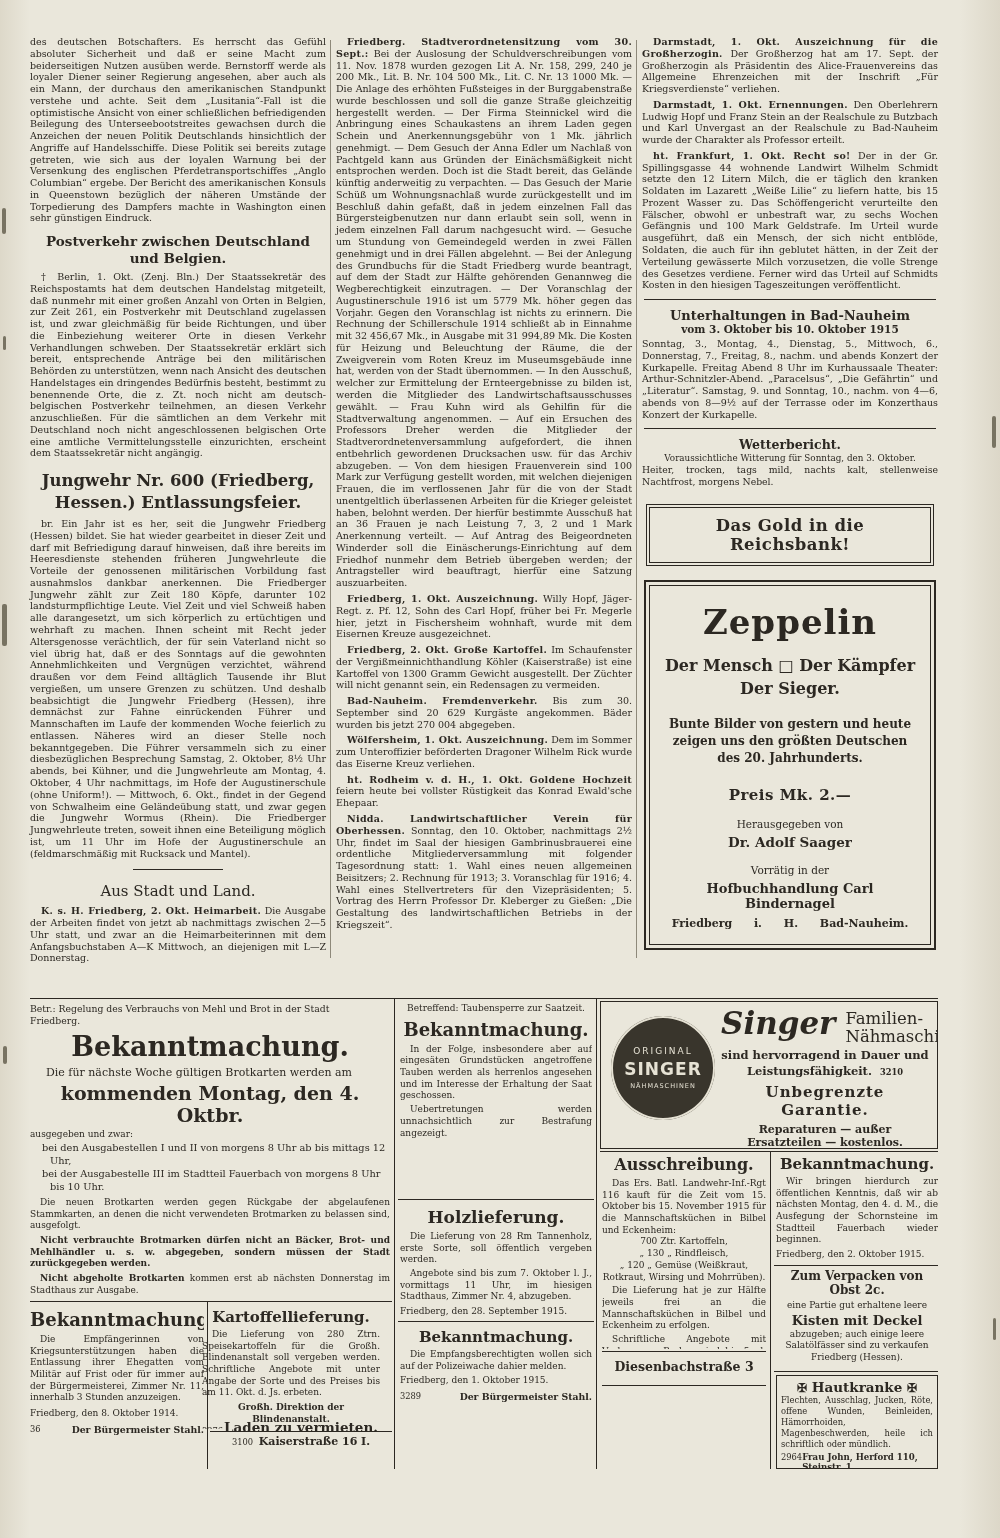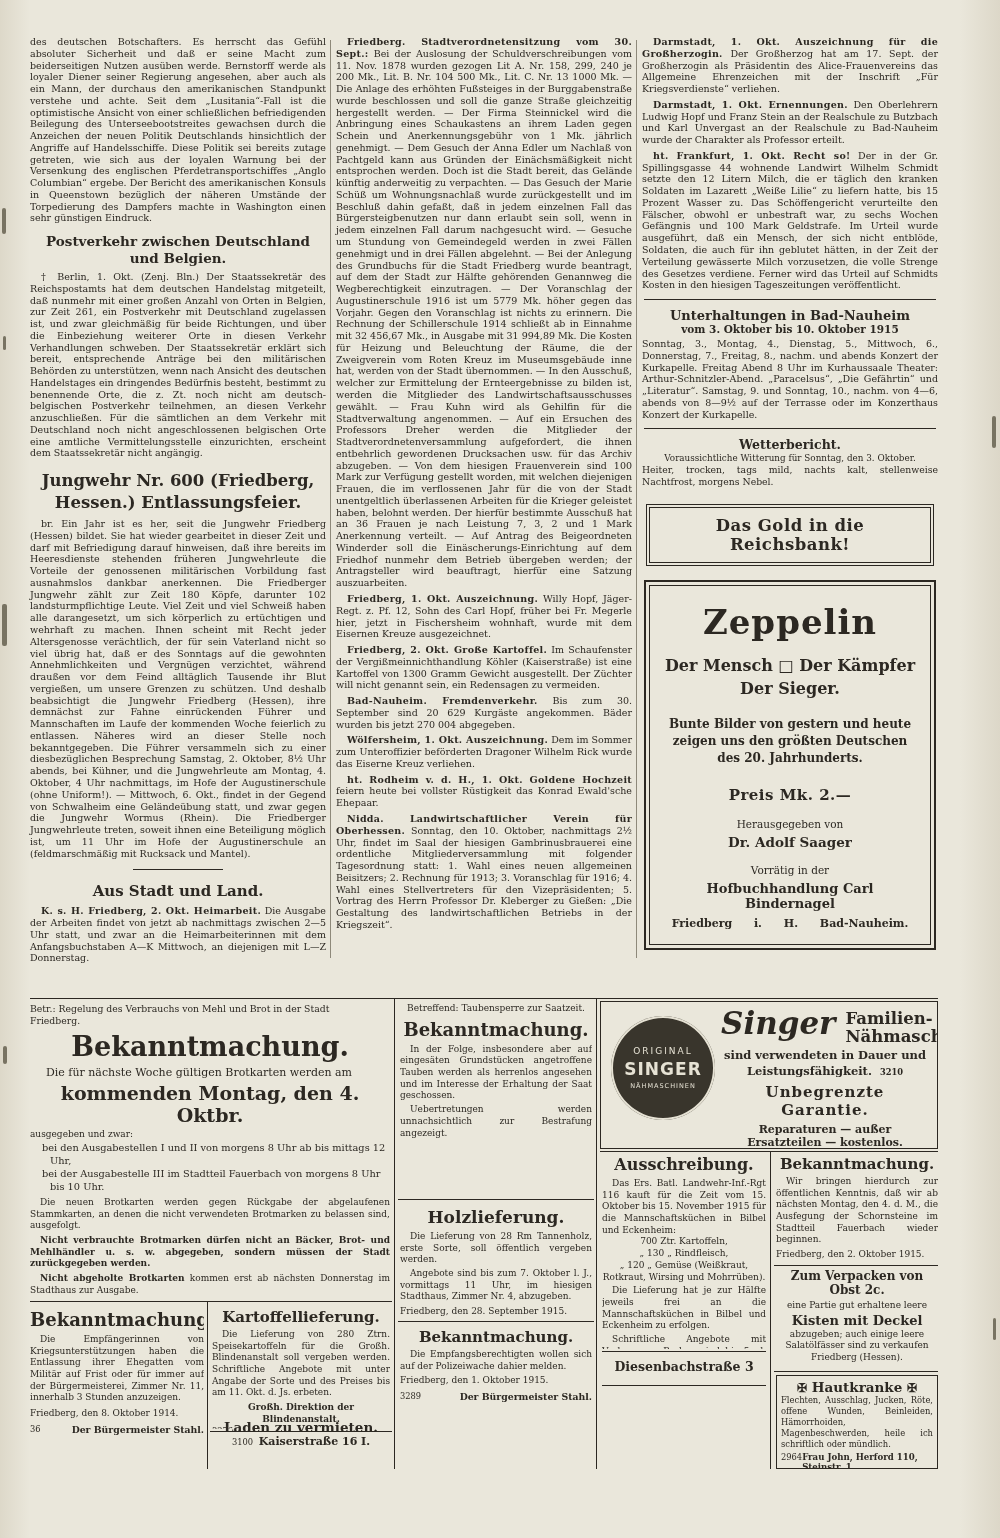--- a/index.html
+++ b/index.html
@@ -12,21 +12,21 @@
   
   .top { position:absolute; left:30px; top:36px; width:908px; display:flex; }
   .col { width:296px; }
   .gut { width:10px; position:relative; }
   .gut::after { content:""; position:absolute; left:4px; top:4px; bottom:6px; width:1px; background:#8e897a; }
   .bt { font-size:9.5px; line-height:1.24; text-align:justify; text-indent:11px; }
   .noind { text-indent:0; }
   .ld { font-weight:bold; letter-spacing:.3px; }
   .h1a { font-weight:bold; text-align:center; font-size:13.5px; margin:9px 4px 4px; line-height:1.25; }
   .h1b { font-weight:bold; text-align:center; font-size:16.5px; margin:11px 0 5px; line-height:1.3; }
-  .h1c { font-weight:bold; text-align:center; font-size:15px; margin:12px 0 5px; }
+  .h1c { font-weight:normal; text-align:center; font-size:15px; margin:12px 0 5px; }
   .shortrule { width:90px; height:1px; background:#2c2822; margin:10px auto 0; }
   .colrule { height:1px; background:#2c2822; margin:8px 2px; }
   .h-unt { font-weight:bold; text-align:center; font-size:13px; }
   .h-unt-sub { font-weight:bold; text-align:center; font-size:10.5px; margin-bottom:3px; }
   .h-wet { font-weight:bold; text-align:center; font-size:12.5px; margin-top:4px; }
   .wet-sub { text-align:center; font-size:8.8px; margin:1px 0; }
   .wet-body { text-align:justify; font-size:9.3px; line-height:1.25; }
   .goldbox { border:1px solid #2c2822; padding:2px; margin:16px 4px 14px; }
   .goldbox-in { border:1px solid #2c2822; text-align:center; font-weight:bold; font-size:16.5px; padding:8px 4px; letter-spacing:.5px; }
   .zep { border:2px solid #2c2822; padding:3px; margin:4px 2px; }
@@ -59,21 +59,21 @@
   
   .singer-box { border:1px solid #2c2822; width:100%; height:100%; padding:6px 8px 4px 120px; position:relative; }
   .singer-badge { position:absolute; left:10px; top:14px; width:104px; height:104px; border-radius:50%;
     background:#39352c; color:#e6e2d4; display:flex; flex-direction:column; align-items:center; justify-content:center;
     box-shadow:0 0 0 2px #e6e2d4 inset; text-align:center; }
   .sb-top { font-size:9px; letter-spacing:2px; font-family:"DejaVu Sans","Liberation Sans",sans-serif; }
   .sb-mid { font-size:17px; font-weight:bold; letter-spacing:1px; font-family:"DejaVu Sans","Liberation Sans",sans-serif; margin:3px 0; }
   .sb-bot { font-size:6.5px; letter-spacing:1px; font-family:"DejaVu Sans","Liberation Sans",sans-serif; }
   .singer-row { display:flex; align-items:flex-start; }
   .singer-word { font-size:31px; font-weight:bold; font-style:italic; margin-right:10px; line-height:1; }
-  .singer-fam { font-size:16.5px; font-weight:bold; line-height:1.1; padding-top:2px; }
+  .singer-fam { font-size:16.5px; font-weight:normal; line-height:1.1; padding-top:2px; }
   .singer-line { font-size:11.5px; font-weight:bold; text-align:center; margin-top:2px; }
   .singer-gar { font-size:15px; font-weight:bold; text-align:center; margin-top:5px; letter-spacing:1px; }
   .singer-rep { font-size:11px; font-weight:bold; text-align:center; margin-top:4px; }
   .haut-in { border:1px solid #2c2822; padding:3px 4px; height:100%; }
   .haut-title { font-weight:bold; text-align:center; font-size:13.5px; }
   .cross { font-size:12px; }
   
   .mark { position:absolute; background:#56503f; border-radius:2px; opacity:.75; }
 </style>
 </head>
@@ -187,21 +187,21 @@
     <div class="blk" style="left:0;top:306px;width:174px;height:164px;">
       <div class="bek-big"><span>Bekanntmachung.</span></div>
       <p class="ab ab-ind"><span>Die Empfängerinnen von Kriegsunterstützungen haben die Entlassung ihrer Ehegatten vom Militär auf Frist oder für immer auf der Bürgermeisterei, Zimmer Nr. 11, innerhalb 3 Stunden anzuzeigen.</span></p>
       <div class="ab" style="margin-top:4px"><span>Friedberg, den 8. Oktober 1914.</span></div>
       <div class="foot">
         <span class="adnum">36</span>
         <span class="bold">Der Bürgermeister Stahl.</span>
       </div>
     </div>
 
-    <div class="blk" style="left:182px;top:306px;width:178px;height:124px;">
+    <div class="blk" style="left:172px;top:306px;width:178px;height:124px;">
       <div class="bek-med"><span>Kartoffellieferung.</span></div>
       <p class="ab ab-ind"><span>Die Lieferung von 280 Ztrn. Speisekartoffeln für die Großh. Blindenanstalt soll vergeben werden. Schriftliche Angebote mit unter Angabe der Sorte und des Preises bis am 11. Okt. d. Js. erbeten.</span></p>
       <div class="ab bold center" style="margin-top:3px"><span>Großh. Direktion der Blindenanstalt.</span></div>
       <div class="adnum"><span>3276</span></div>
     </div>
 
     <div class="blk" style="left:182px;top:420px;width:178px;height:34px;">
       <div class="bek-med" style="font-size:13.5px;margin:0"><span>Laden zu vermieten.</span></div>
       <div class="ab center"><span class="adnum">3100</span>&nbsp;&nbsp;<span class="bold" style="font-size:11px">Kaiserstraße 16 I.</span></div>
     </div>
@@ -236,21 +236,21 @@
       <div class="singer-box">
         <div class="singer-badge">
           <div class="sb-top">ORIGINAL</div>
           <div class="sb-mid">SINGER</div>
           <div class="sb-bot">NÄHMASCHINEN</div>
         </div>
         <div class="singer-row">
           <div class="singer-word"><span>Singer</span></div>
           <div class="singer-fam"><span>Familien-</span><br><span>Nähmaschinen</span></div>
         </div>
-        <div class="singer-line"><span>sind verwendeten in Dauer und</span></div>
+        <div class="singer-line"><span>sind hervorragend in Dauer und</span></div>
         <div class="singer-line"><span>Leistungsfähigkeit.</span>&nbsp;&nbsp;<span class="adnum">3210</span></div>
         <div class="singer-gar"><span>Unbegrenzte Garantie.</span></div>
         <div class="singer-rep"><span>Reparaturen — außer Ersatzteilen — kostenlos.</span></div>
       </div>
     </div>
 
     <div class="blk" style="left:572px;top:156px;width:164px;height:194px;">
       <div class="bek-big" style="font-size:16px;margin-top:0"><span>Ausschreibung.</span></div>
       <p class="ab ab-ind"><span>Das Ers. Batl. Landwehr-Inf.-Rgt 116 kauft für die Zeit vom 15. Oktober bis 15. November 1915 für die Mannschaftsküchen in Bilbel und Eckenheim:</span></p>
       <div class="ab center"><span>700 Ztr. Kartoffeln,</span></div>

